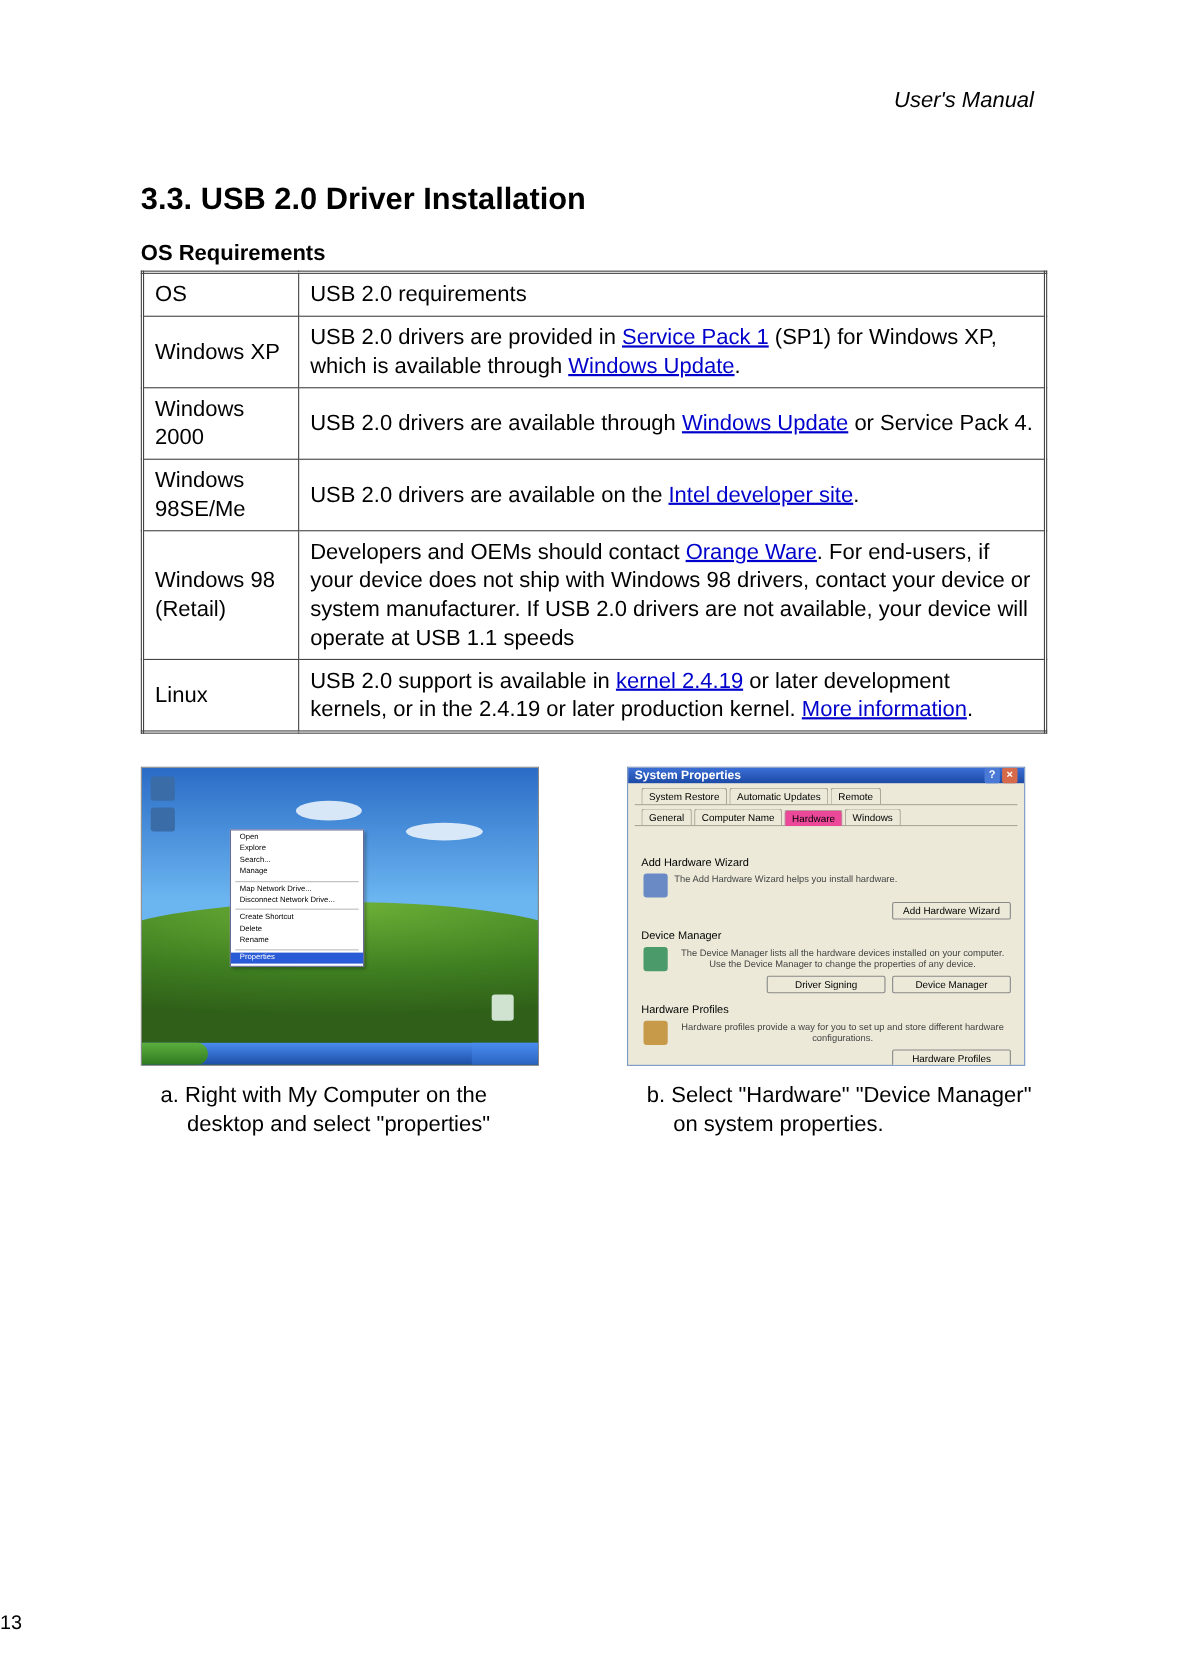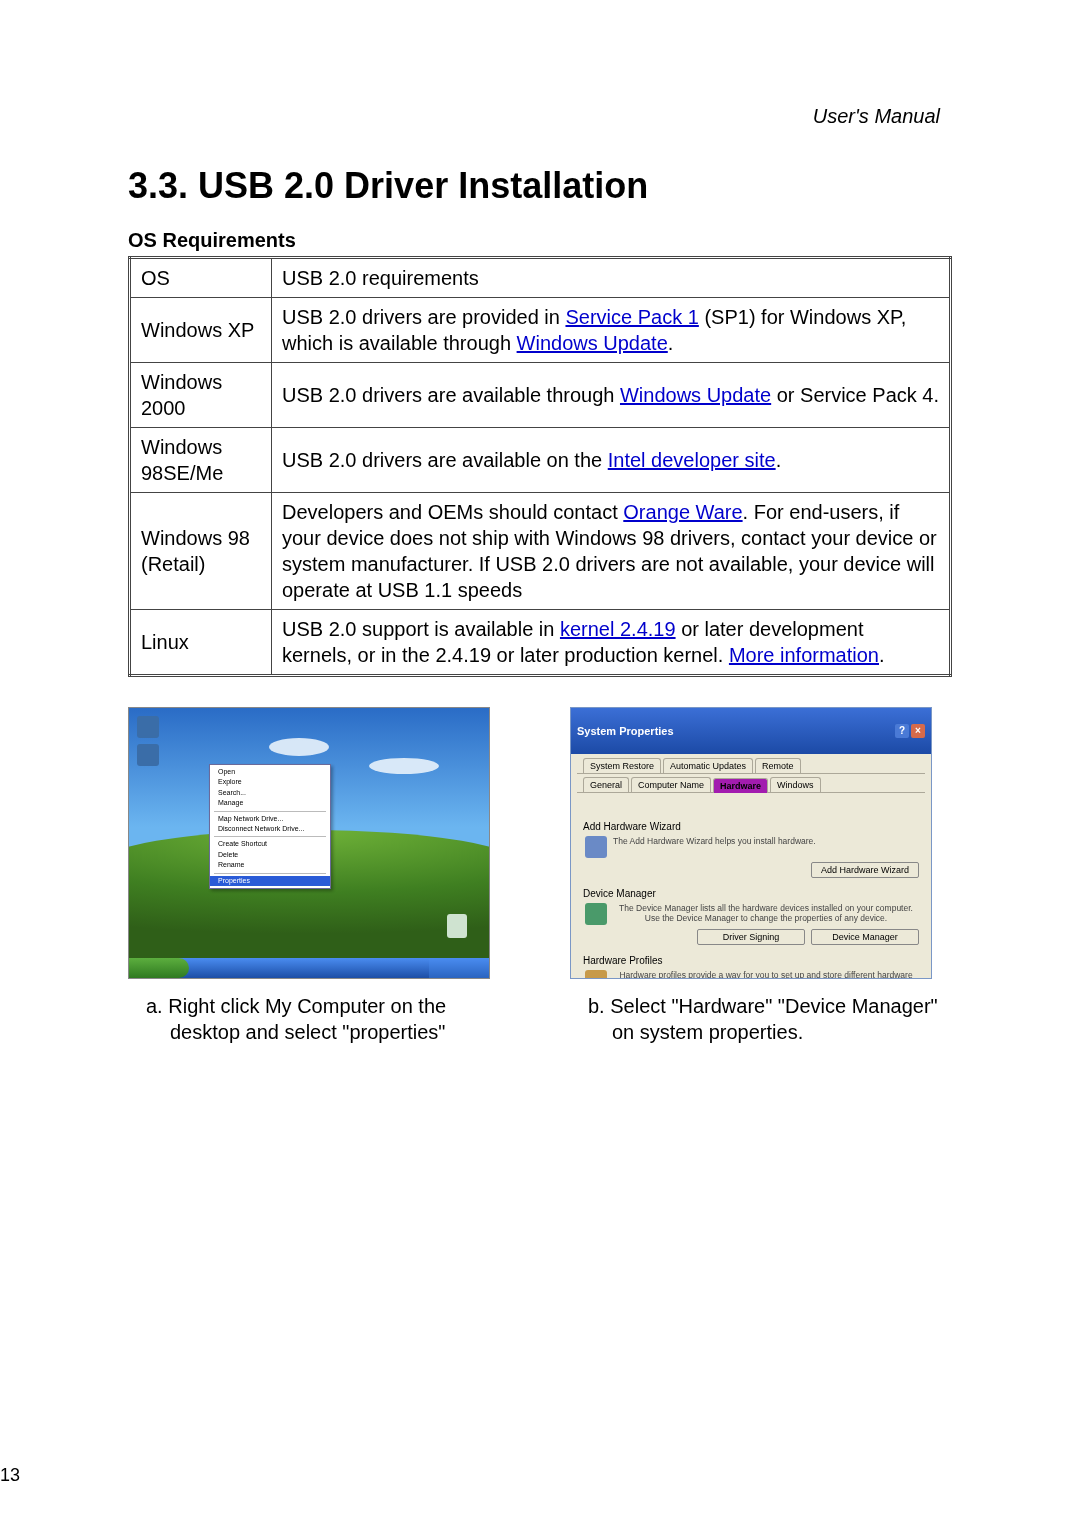--- a/index.html
+++ b/index.html
@@ -10,29 +10,29 @@
   }
   .page {
     width: 1080px;
     height: 1526px;
     position: relative;
     box-sizing: border-box;
     padding: 95px 128px 60px 128px;
   }
   .running-header {
     position: absolute;
-    top: 105px;
+    top: 80px;
     right: 140px;
     font-style: italic;
     font-size: 20px;
     margin-left: 24px;
   }
   .section-title {
     margin-top: 70px;
-    font-size: 36px;
+    font-size: 28px;
     font-weight: bold;
   }
   .subheading {
     margin-top: 22px;
     font-weight: bold;
     font-size: 20px;
   }
   table.os-table {
     border-collapse: collapse;
     width: 100%;
@@ -169,21 +169,21 @@
     font-size: 9px;
     background: #ece9d8;
     display: flex; flex-direction: column;
     overflow: hidden;
   }
   .dlg-title {
     height: 22px;
     background: linear-gradient(#3b6fd6, #1c4aa6);
     color: #fff;
     display: flex; align-items: center;
-    padding: 16px 6px;
+    padding: 0 6px;
     font-weight: bold;
     font-size: 11px;
     justify-content: space-between;
   }
   .dlg-title .wbtns { display:flex; gap:2px;}
   .dlg-title .wb {
     width: 14px; height: 14px;
     background: #d66a4a;
     border-radius: 2px;
     text-align:center; line-height:14px;
@@ -200,22 +200,22 @@
   }
   .dlg-tabs .tab {
     padding: 2px 6px;
     border: 1px solid #aca899;
     border-bottom: none;
     background: #ece9d8;
     border-top-left-radius: 3px;
     border-top-right-radius: 3px;
   }
   .dlg-tabs .tab.on {
-    background: #a21caf;
-    font-weight: bold;
+    background: #ec4899;
+    font-weight: normal;
     position: relative; top: 1px;
   }
   .dlg-body {
     margin: 22px 12px;
     flex: 1;
     font-size: 9px;
     color: #000;
   }
   .group {
     margin: 6px 0 10px 0;
@@ -330,21 +330,21 @@
           <div class="mi">Rename</div>
           <div class="sep"></div>
           <div class="mi hover">Properties</div>
         </div>
         <div class="xp-taskbar">
           <div class="xp-start"></div>
           <div class="xp-tray"></div>
         </div>
       </div>
       <div class="caption">
-        <span>a.  </span><span>Right click My Computer on the desktop and select "properties"</span>
+        <span>a.  </span><span>Right with My Computer on the desktop and select "properties"</span>
       </div>
     </div>
 
     <div class="figure-col">
       <div class="figure-dialog">
         <div class="dlg-title">
           <span>System Properties</span>
           <span class="wbtns">
             <span class="wb help">?</span>
             <span class="wb">×</span>

